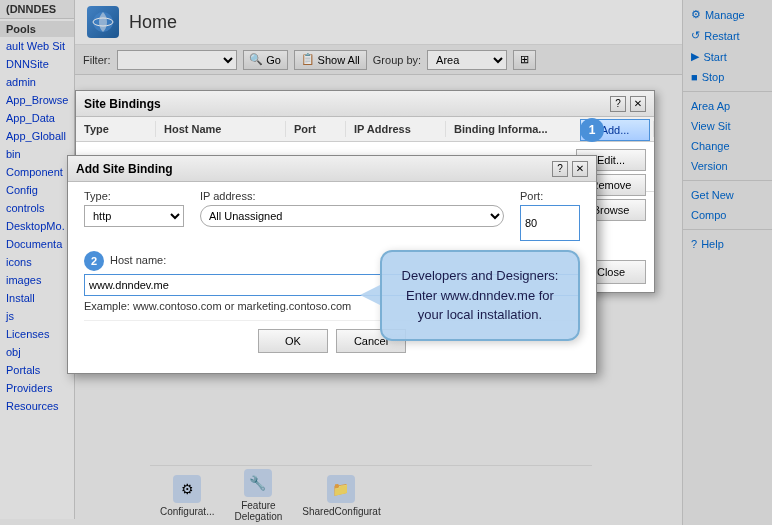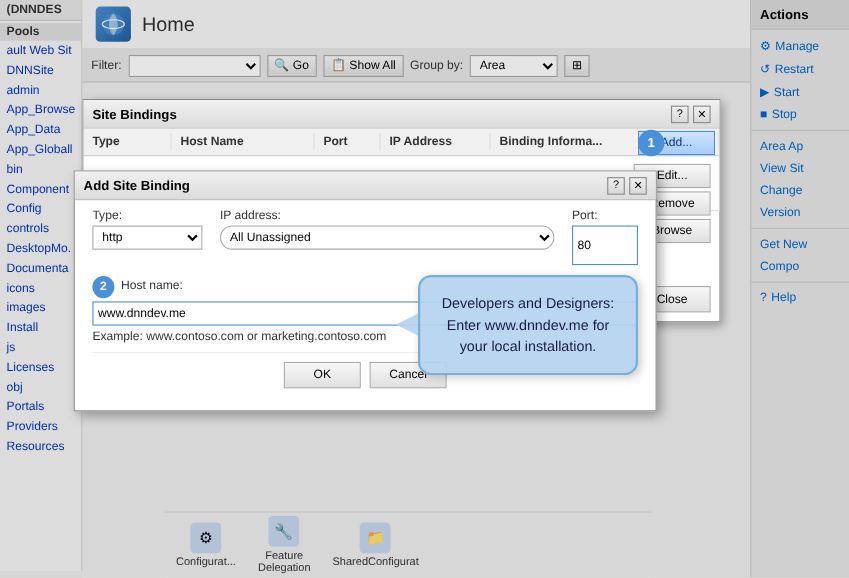--- a/index.html
+++ b/index.html
@@ -481,21 +481,20 @@
         <div class="bottom-icon-img">📁</div>
         <div style="display:flex;flex-direction:row;align-items:center;">
           <span class="bottom-icon-label">Shared</span>
           <span class="bottom-icon-label">Configurat</span>
         </div>
       </div>
     </div>
   </div>
 
   <div class="actions-panel">
-    <div class="actions-title">Actions</div>
     <div class="actions-list">
       <div class="actions-item">
         <span>⚙</span>
         <span>Manage</span>
       </div>
       <div class="actions-item">
         <span>↺</span>
         <span>Restart</span>
       </div>
       <div class="actions-item">

